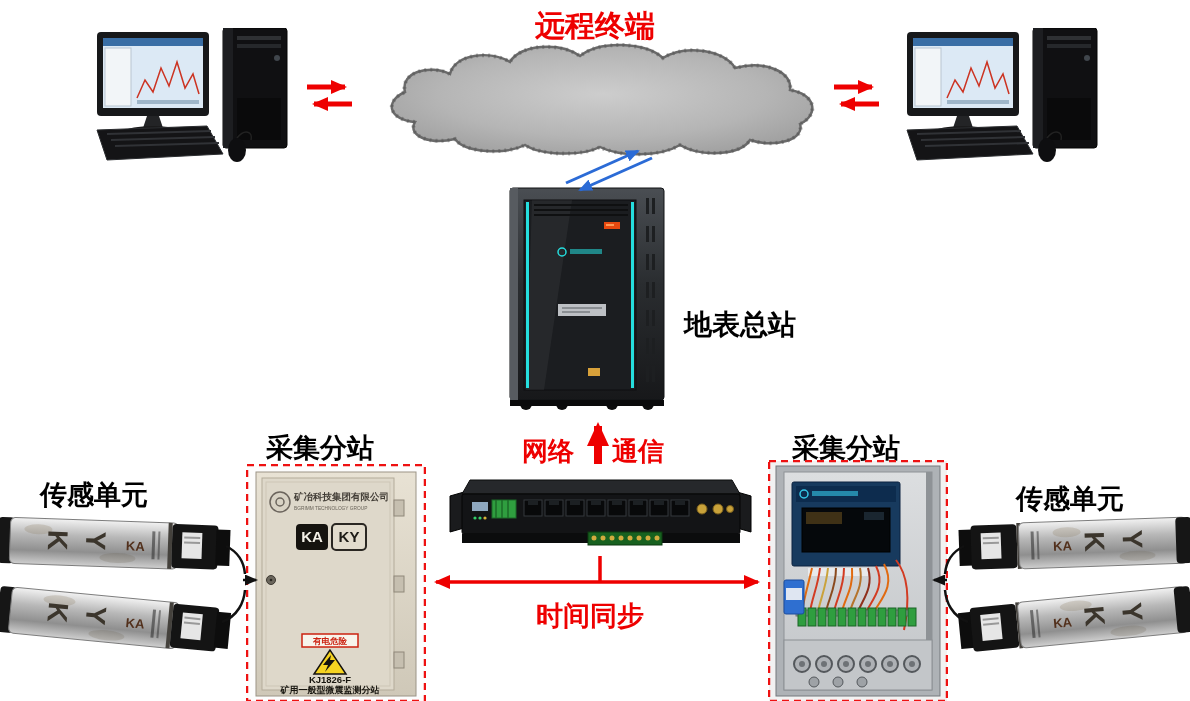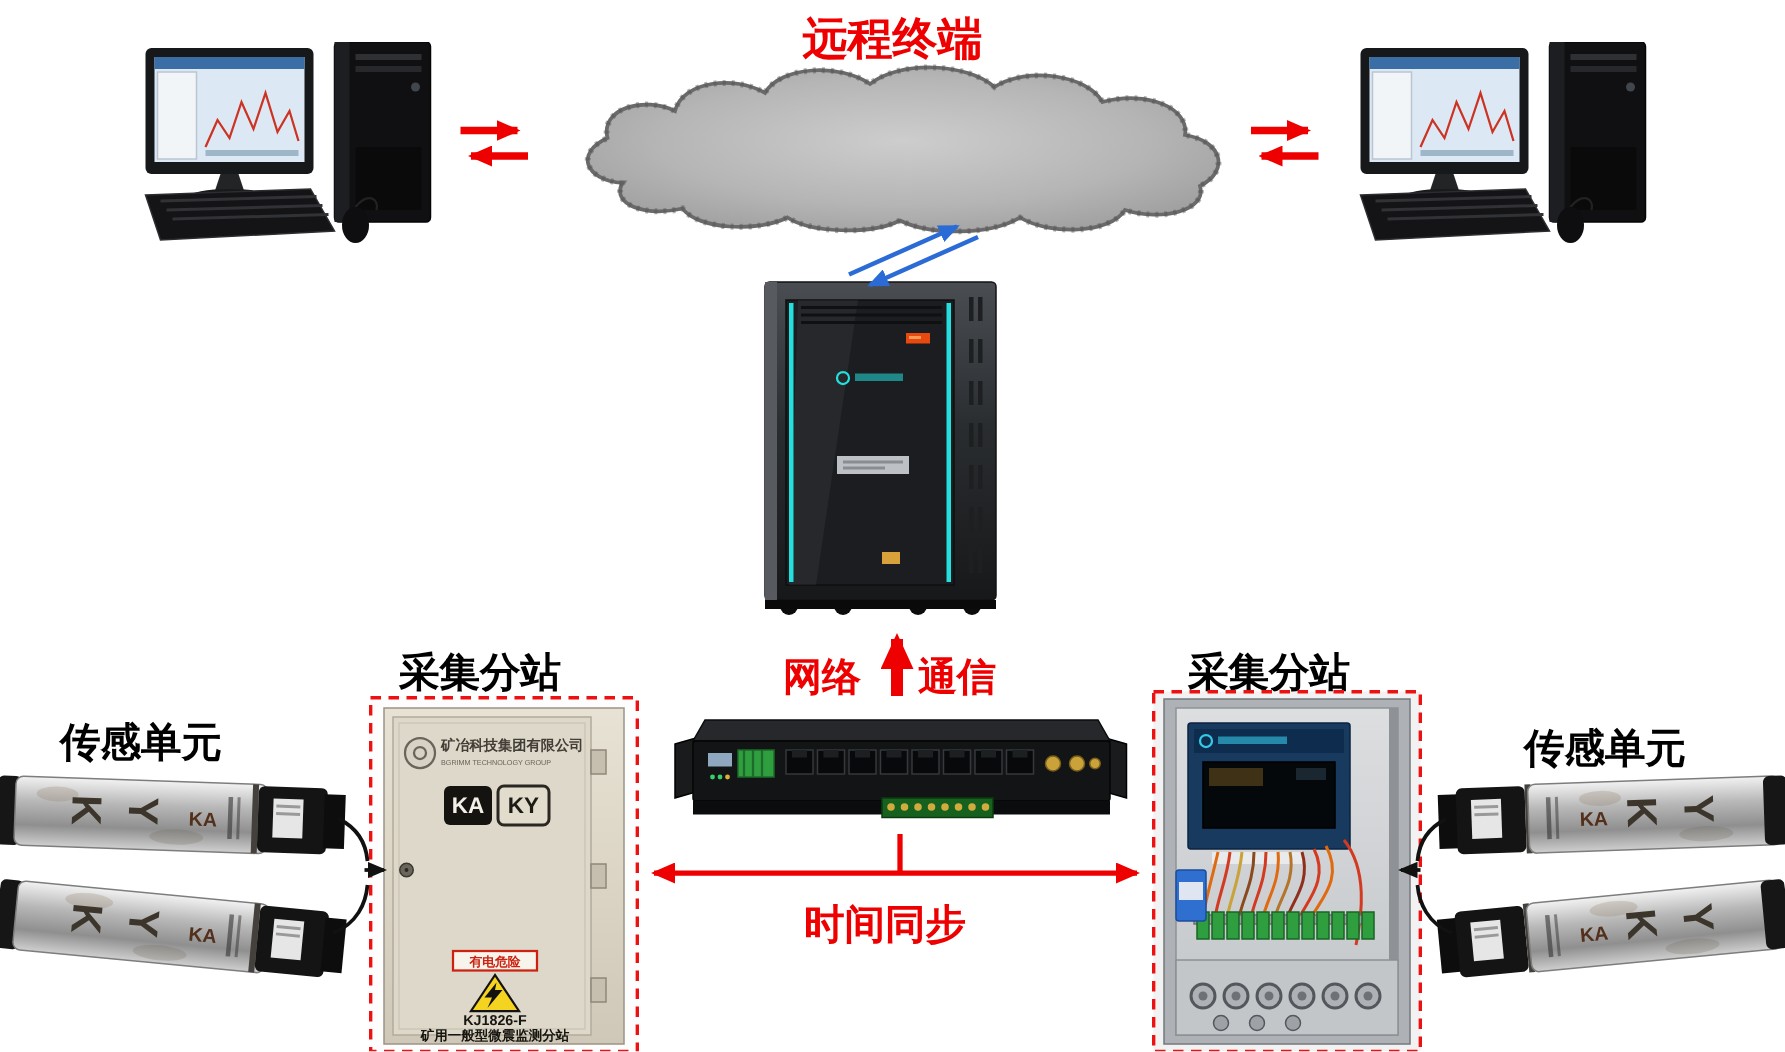--- a/index.html
+++ b/index.html
@@ -10,20 +10,21 @@
   .red{color:#ee0000;}
   svg text{font-family:"Liberation Sans","DejaVu Sans",sans-serif;}
 </style>
 </head>
 <body>
 
 <div id="canvas">
 
   <div class="lbl red" style="left:470px;top:6px;width:250px;text-align:center;font-size:30px;">远程终端</div>
   <div class="lbl" style="left:505px;top:84px;width:190px;text-align:center;font-size:25px;color:#333;font-weight:normal;">大数据+云服务</div>
+  <div class="lbl" style="left:684px;top:306px;font-size:28px;">地表总站</div>
   <div class="lbl red" style="left:510px;top:434px;width:76px;text-align:center;font-size:26px;">网络</div>
   <div class="lbl red" style="left:612px;top:434px;font-size:26px;">通信</div>
   <div class="lbl" style="left:266px;top:430px;font-size:27px;">采集分站</div>
   <div class="lbl" style="left:792px;top:430px;font-size:27px;">采集分站</div>
   <div class="lbl" style="left:40px;top:477px;font-size:27px;">传感单元</div>
   <div class="lbl" style="left:1016px;top:481px;font-size:27px;">传感单元</div>
   <div class="lbl red" style="left:536px;top:598px;font-size:27px;">时间同步</div>
 
   <svg class="abs" style="left:345px;top:30px;" width="490" height="128" viewBox="0 0 490 128">
     <defs>

